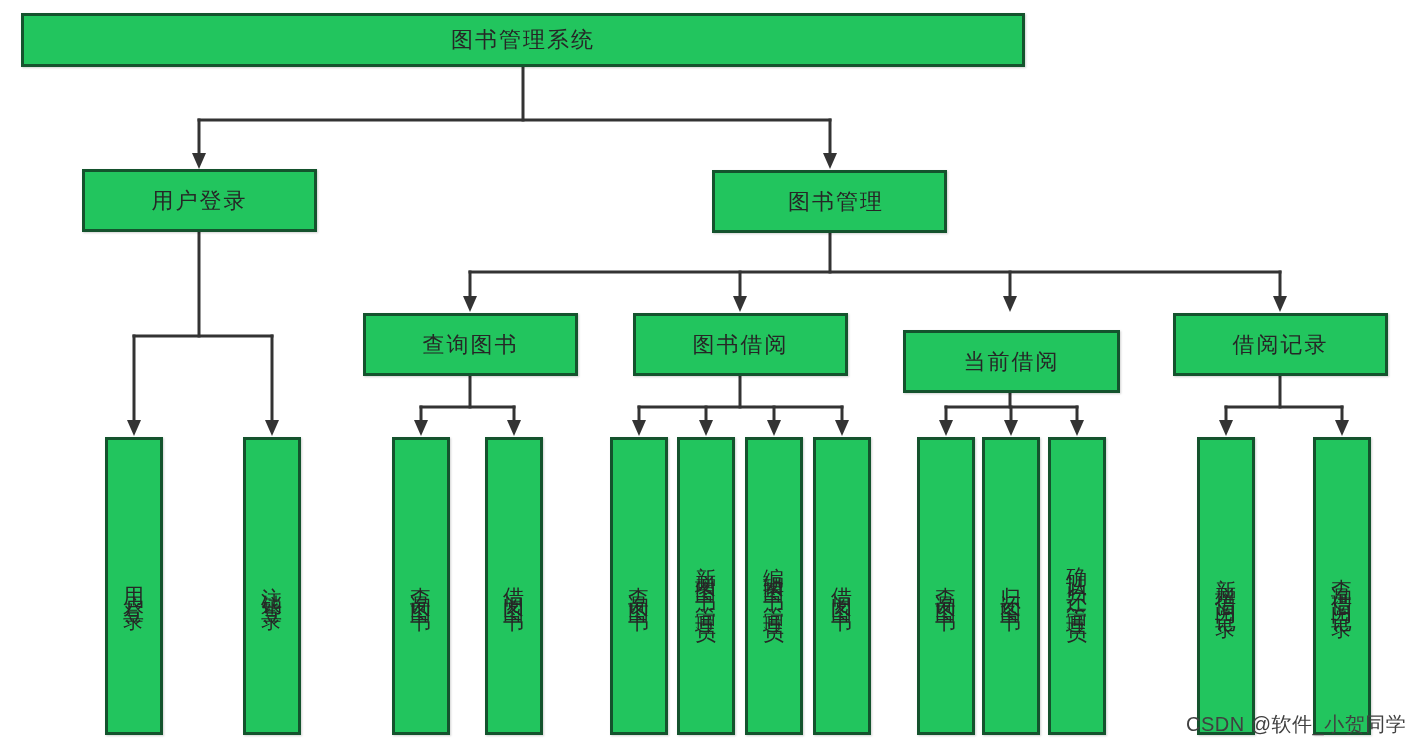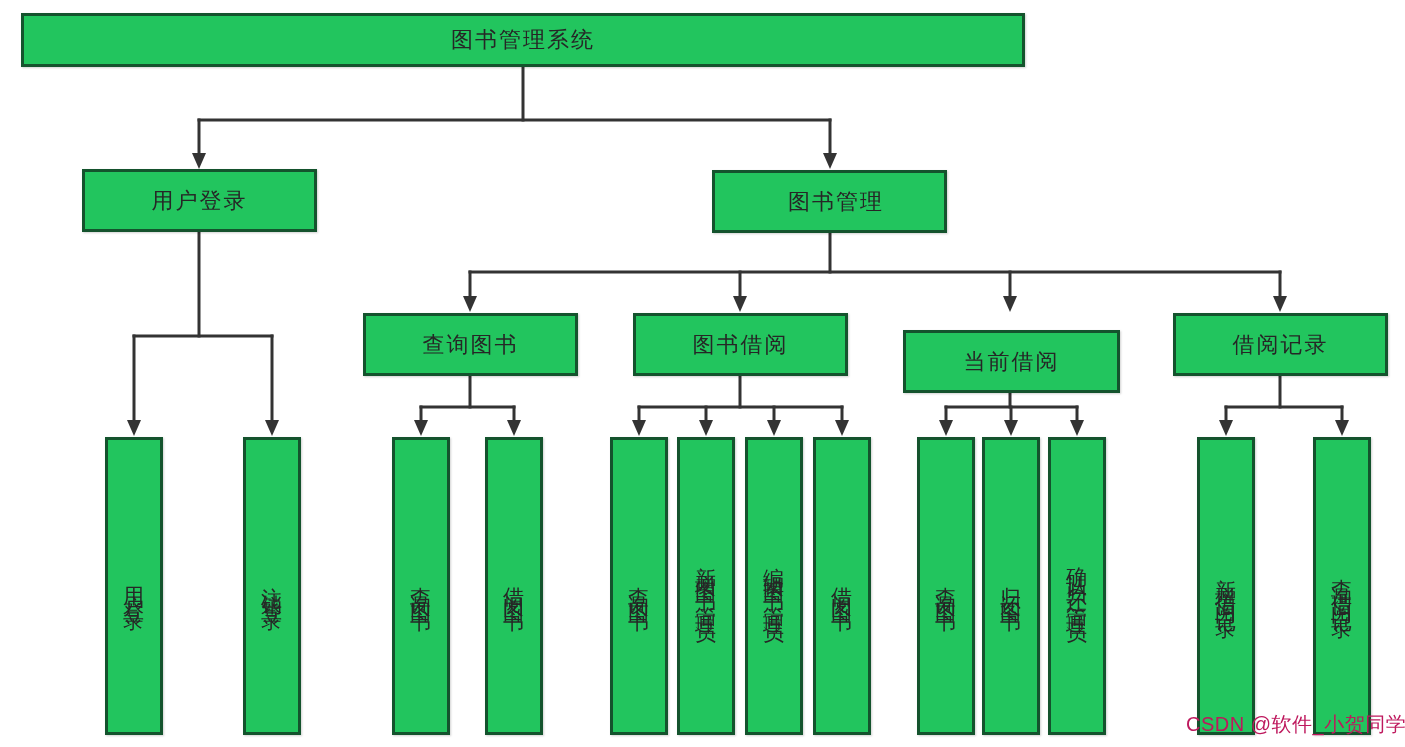--- a/index.html
+++ b/index.html
@@ -48,21 +48,21 @@
     font-size: 21px;
     letter-spacing: 8px;
     line-height: 1;
   }
   .watermark {
     position: absolute;
     left: 1186px;
     top: 711px;
     width: 215px;
     font-size: 20px;
-    color: #be185d;
+    color: #404040;
     white-space: nowrap;
     letter-spacing: 0.5px;
   }
   
   .n-root  { left: 21px;  top: 13px;  width: 1004px; height: 54px; }
   .n-login { left: 82px;  top: 169px; width: 235px;  height: 63px; }
   .n-mgmt  { left: 712px; top: 170px; width: 235px;  height: 63px; padding-left: 13px; }
   .n-rec   { left: 363px; top: 313px; width: 215px;  height: 63px; }
   .n-bor   { left: 633px; top: 313px; width: 215px;  height: 63px; }
   .n-cur   { left: 903px; top: 330px; width: 217px;  height: 63px; }

